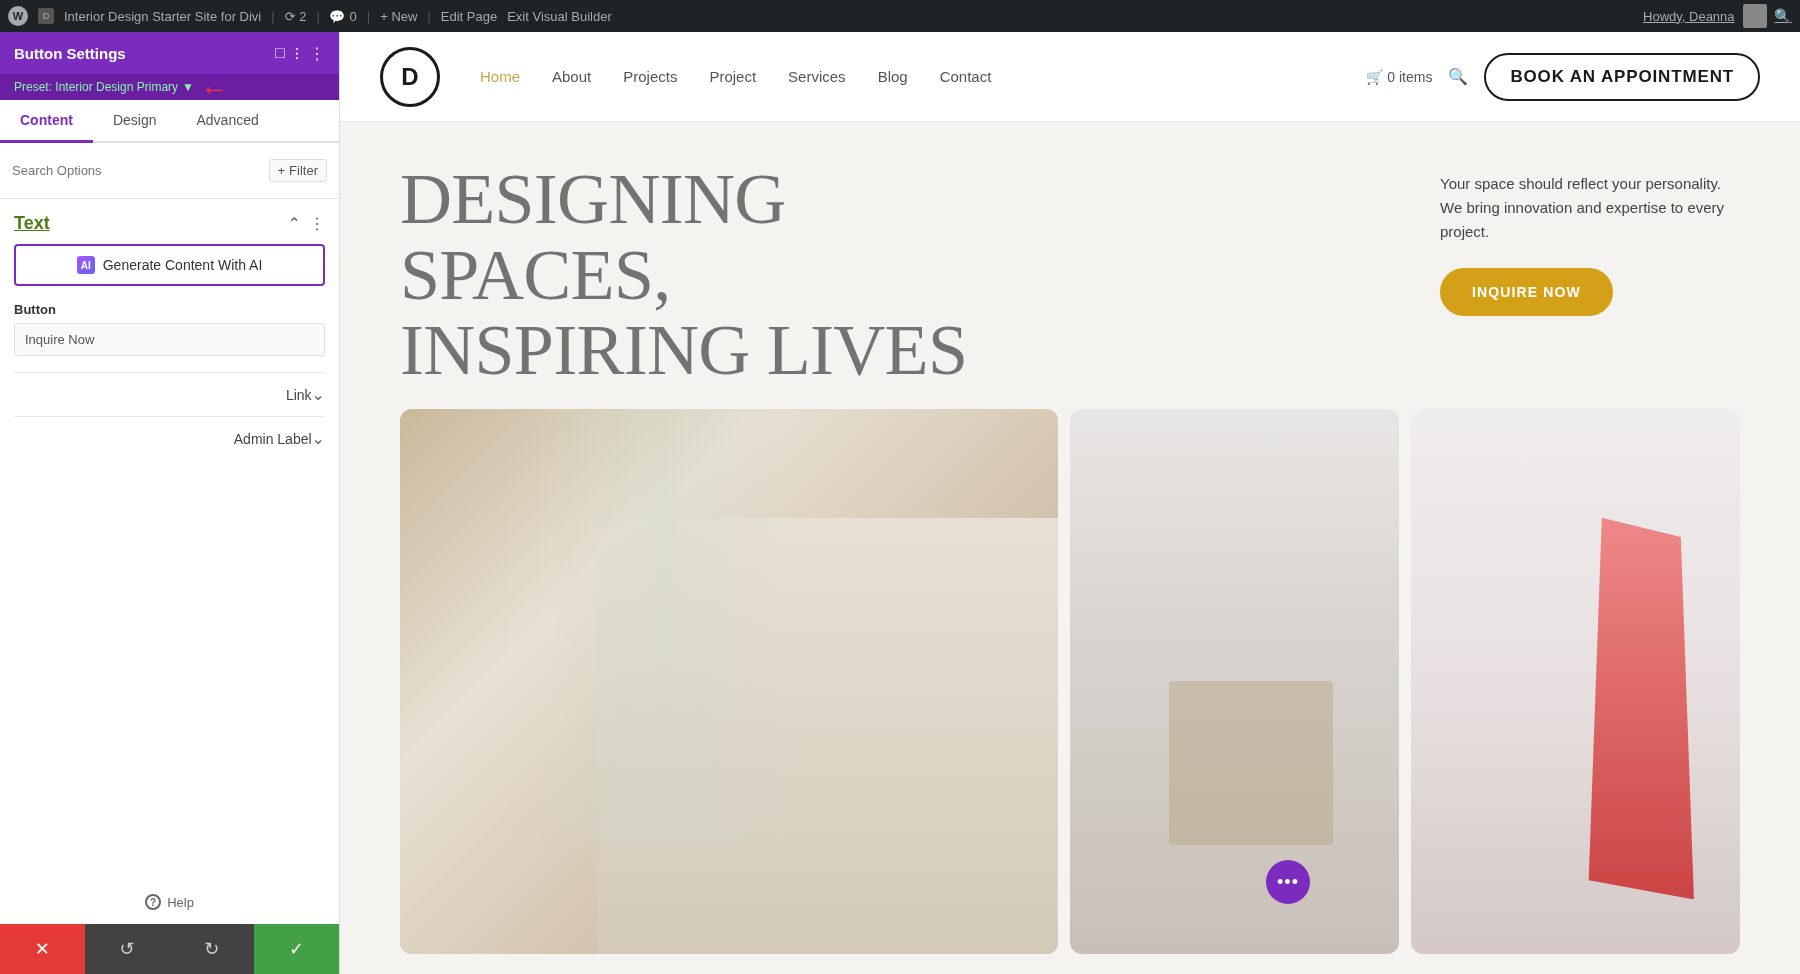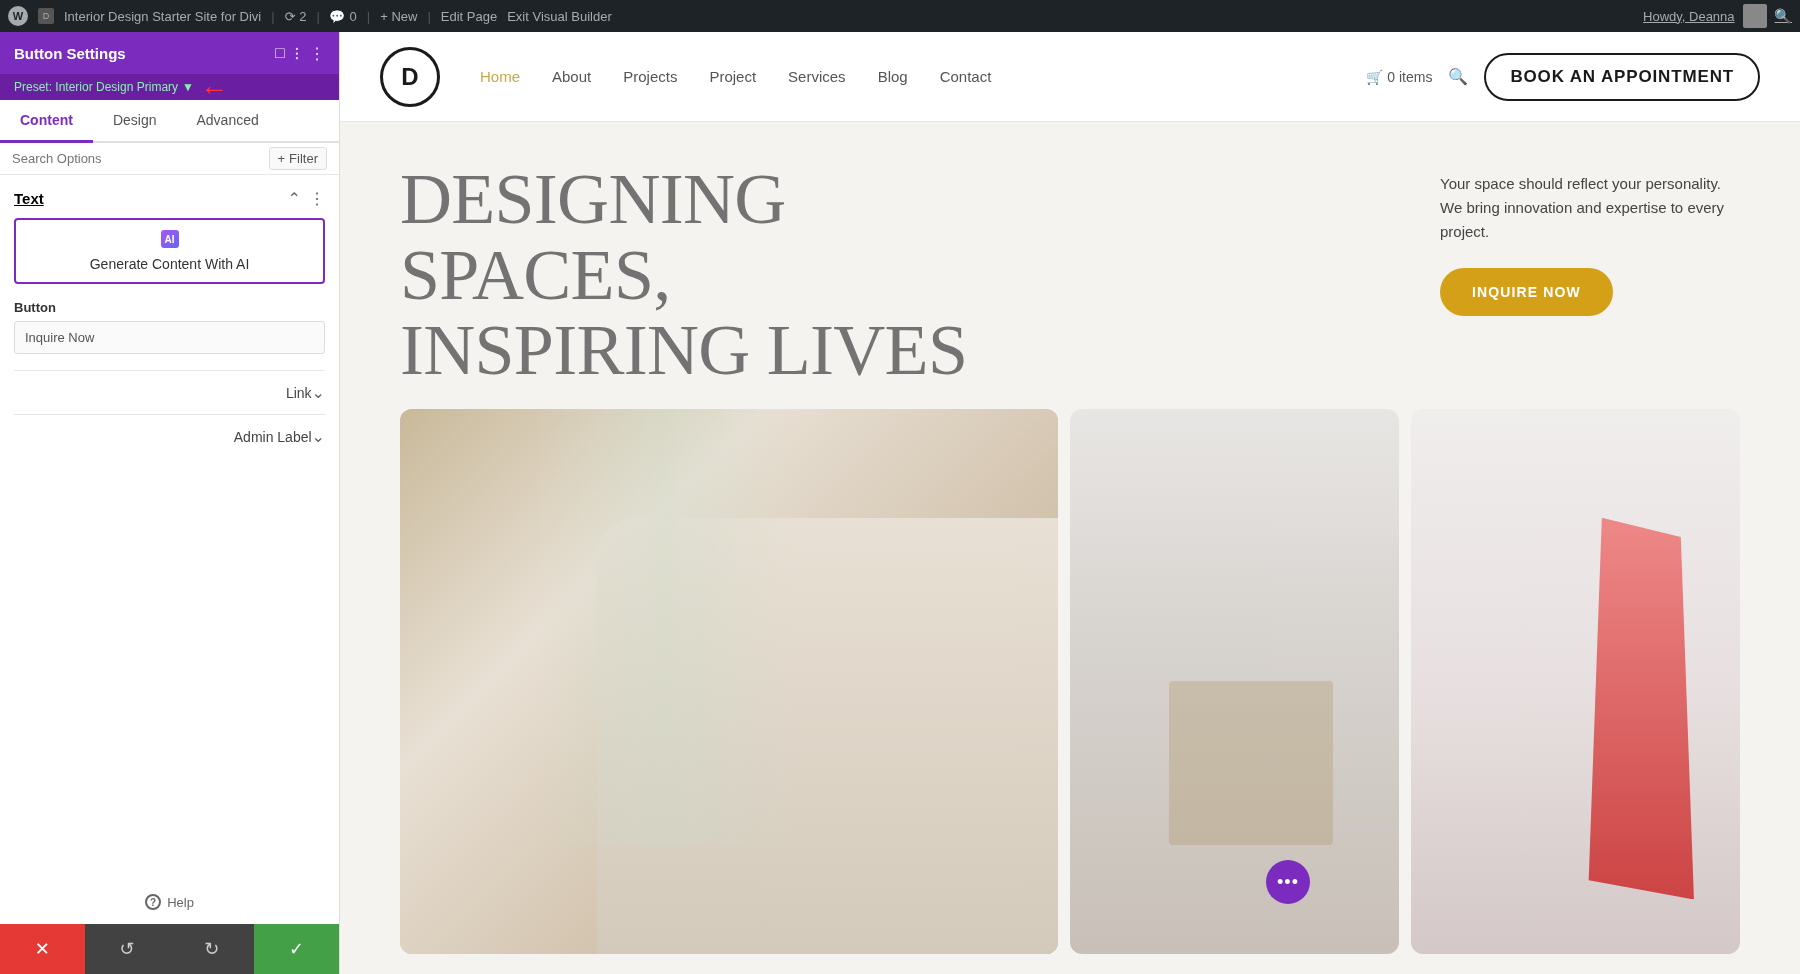--- a/index.html
+++ b/index.html
@@ -99,21 +99,21 @@
     .panel-tab.active {
       color: #7b2cbf;
       border-bottom-color: #7b2cbf;
       font-weight: 600;
     }
 
     
     .search-bar {
       display: flex;
       align-items: center;
-      padding: 4px 12px;
+      padding: 16px 12px;
       border-bottom: 1px solid #e8e8e8;
       gap: 8px;
     }
     .search-input {
       flex: 1;
       border: none;
       outline: none;
       font-size: 13px;
       color: #555;
       background: transparent;
@@ -139,23 +139,23 @@
     }
 
     
     .section-header {
       display: flex;
       align-items: center;
       justify-content: space-between;
       margin-bottom: 10px;
     }
     .section-title {
-      font-size: 15px;
+      font-size: 18px;
       font-weight: 600;
-      color: #000000;
+      color: #4d7c0f;
       text-decoration: underline;
     }
     .section-icons {
       display: flex;
       align-items: center;
       gap: 8px;
       color: #999;
     }
     .chevron-icon { font-size: 16px; cursor: pointer; color: #666; }
     .dots-icon { font-size: 16px; cursor: pointer; color: #666; }
@@ -169,21 +169,20 @@
       border-radius: 4px;
       display: flex;
       align-items: center;
       justify-content: center;
       gap: 8px;
       cursor: pointer;
       font-size: 14px;
       font-weight: 500;
       color: #333;
       margin-bottom: 16px;
-      flex-direction: column;
     }
     .ai-icon {
       width: 18px;
       height: 18px;
       background: linear-gradient(135deg, #a855f7, #6366f1);
       border-radius: 3px;
       display: flex;
       align-items: center;
       justify-content: center;
       color: #fff;

